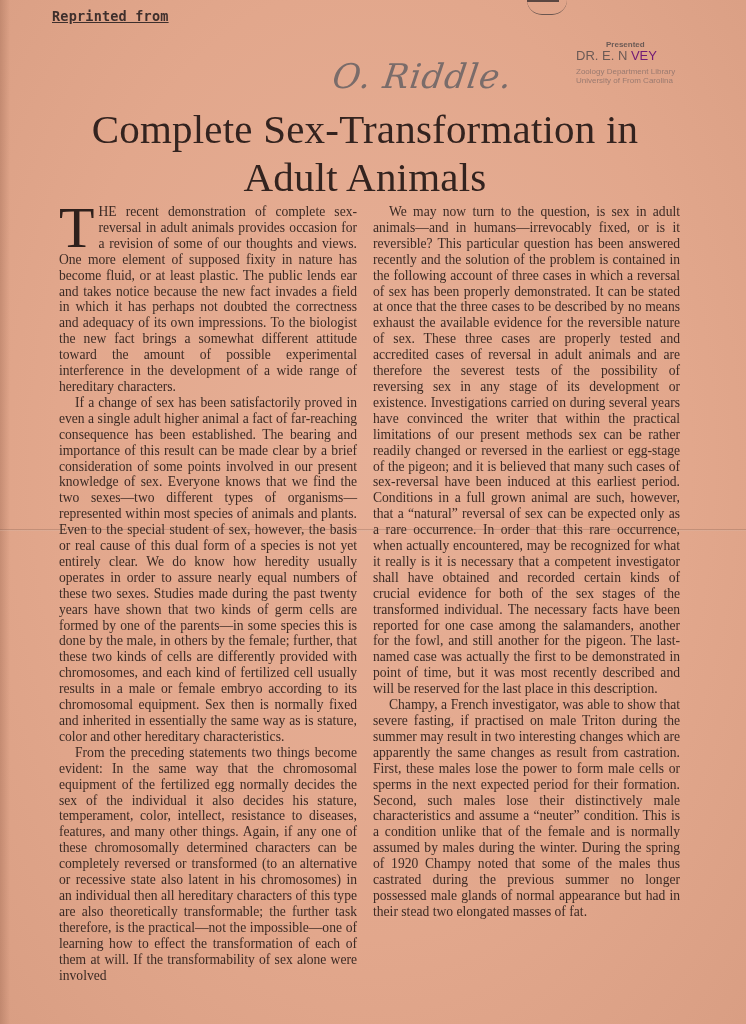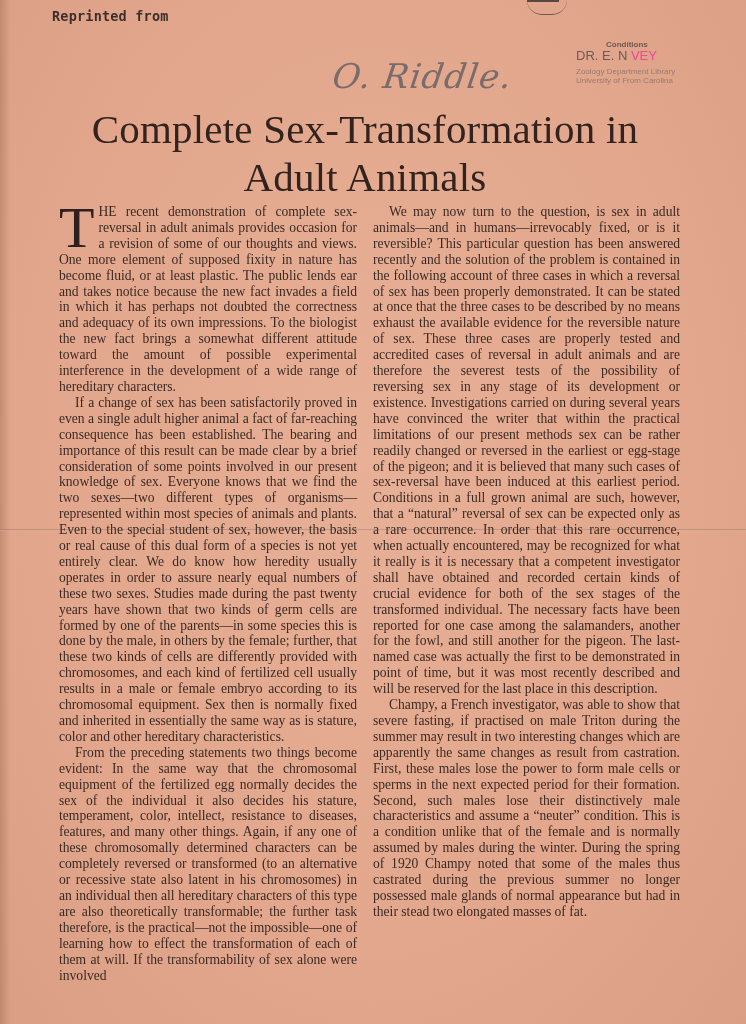--- a/index.html
+++ b/index.html
@@ -7,29 +7,29 @@
     width: 746px; height: 1024px; overflow: hidden;
     background: #e2a98e;
     background: radial-gradient(ellipse at 50% 45%, #e7b097 0%, #e2a78c 60%, #d99e83 100%);
     position: relative;
     color: #3b2a24;
   }
   .page { position: absolute; inset: 0; }
   .left-shadow { position: absolute; left: 0; top: 0; width: 10px; height: 1024px;
     background: linear-gradient(90deg, rgba(120,70,50,0.25), rgba(0,0,0,0)); }
   .typewriter { position: absolute; font-family: "DejaVu Sans Mono", monospace; font-weight: bold;
-    font-size: 13.5px; color: #3e2f2c; letter-spacing: 0.2px; white-space: nowrap; }
+    font-size: 13.5px; color: #3e2f2c; letter-spacing: 0.2px; white-space: nowrap; text-decoration: underline; }
   #reprint { left: 52px; top: 8px; }
   #citation { left: 88px; top: 37px; }
   .signature { position: absolute; left: 333px; top: 56px; font-family: "DejaVu Serif", serif;
     font-style: italic; font-size: 34px; color: #7a6c6a; transform: skewX(-8deg); letter-spacing: 1px; }
   .stamp { position: absolute; left: 576px; top: 40px; font-family: "Liberation Sans", sans-serif; color: #6b5a55; }
   .stamp .presented { font-size: 8px; font-weight: bold; margin-left: 30px; display:block; }
   .stamp .dr { font-size: 13px; display:block; margin-top: -1px; }
-  .stamp .dr .faint { color: #ec4899; text-align: right; }
+  .stamp .dr .faint { color: #701a75; text-align: right; }
   .stamp .lib { font-size: 8px; display:block; color: #9a7a70; line-height: 9px; margin-top: 4px; }
   .corner-mark { position: absolute; left: 527px; top: 0; width: 40px; height: 14px;
     border-bottom: 1px solid #6b5650; border-radius: 0 0 20px 20px; }
   .corner-line { position: absolute; left: 527px; top: 0; width: 32px; height: 2px; background: #5a4641; }
   h1.title { position: absolute; left: 0; width: 730px; top: 105px; margin: 0; text-align: center;
     font-family: "Liberation Serif", serif; font-weight: normal; font-size: 41px; line-height: 48px;
     color: #33231f; letter-spacing: 0.2px; }
   .col { position: absolute; top: 204px; font-family: "Liberation Serif", serif; font-size: 13.6px;
     line-height: 15.9px; color: #3b2a24; text-align: justify; hyphens: none; }
   .col p { margin: 0; text-indent: 16px; }
@@ -45,21 +45,21 @@
 
 <div class="page">
   <div class="left-shadow"></div>
   <div class="corner-line"></div>
   <div class="corner-mark"></div>
 
   <div class="typewriter" id="reprint">Reprinted from</div>
   <div class="signature">O. Riddle.</div>
 
   <div class="stamp">
-    <span class="presented">Conditions</span>
+    <span class="presented">Presented</span>
     <span class="dr"><span>DR. E. N</span> <span class="faint">VEY</span></span>
     <span class="lib">Zoology Department Library</span>
     <span class="lib" style="margin-top:0">University of From Carolina</span>
   </div>
 
   <h1 class="title">
     <span>Complete Sex-Transformation in</span><br>
     <span>Adult Animals</span>
   </h1>
 

